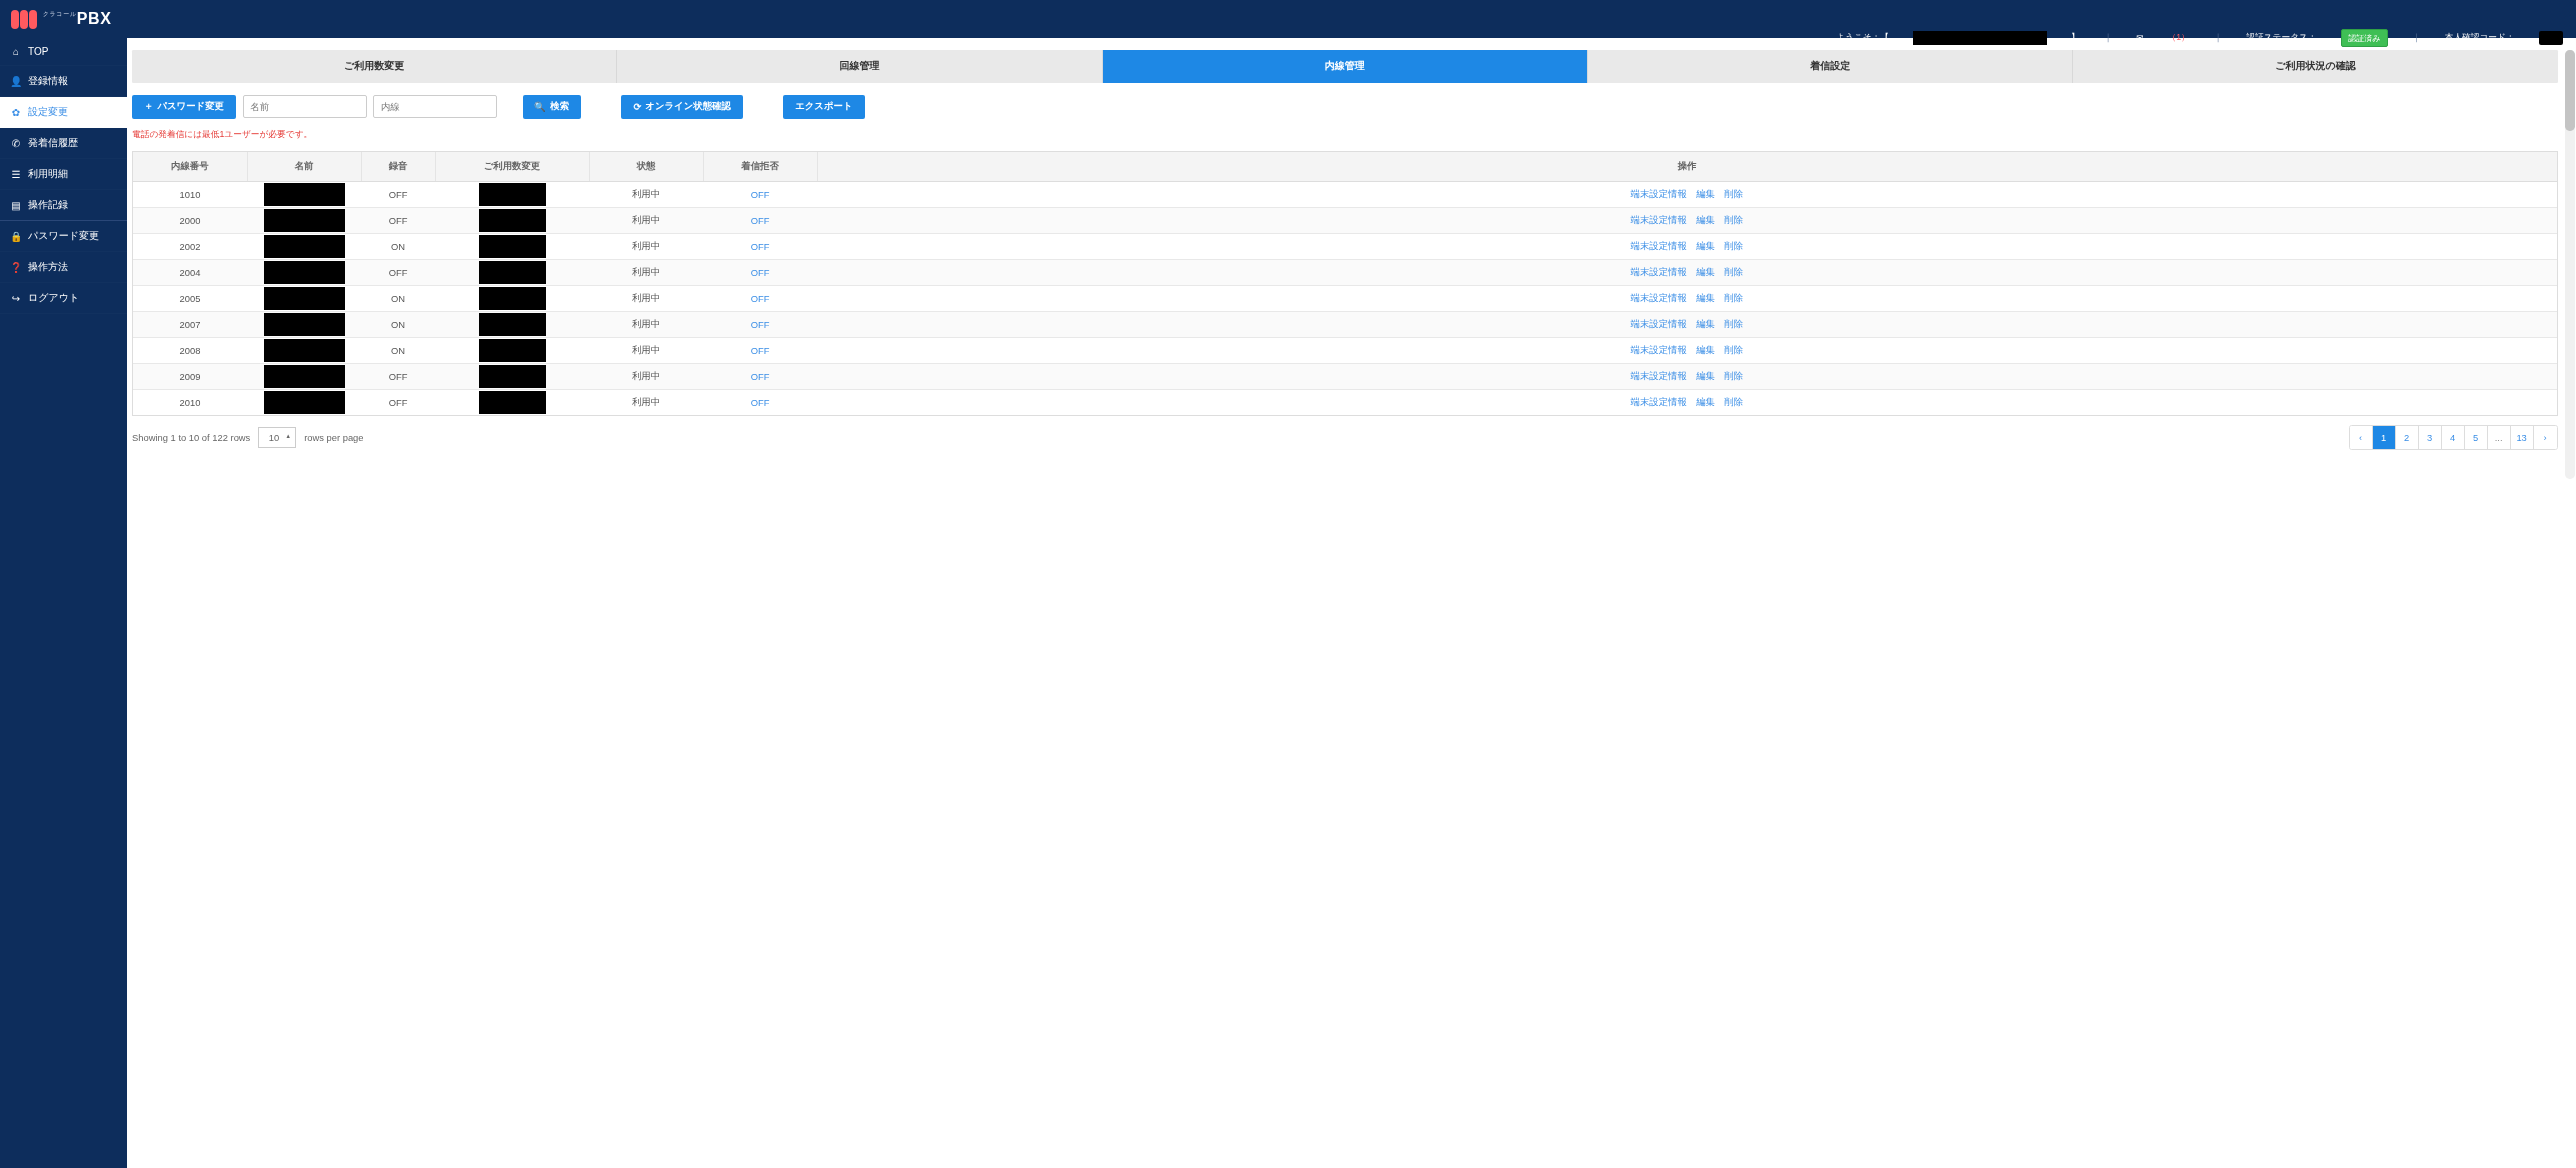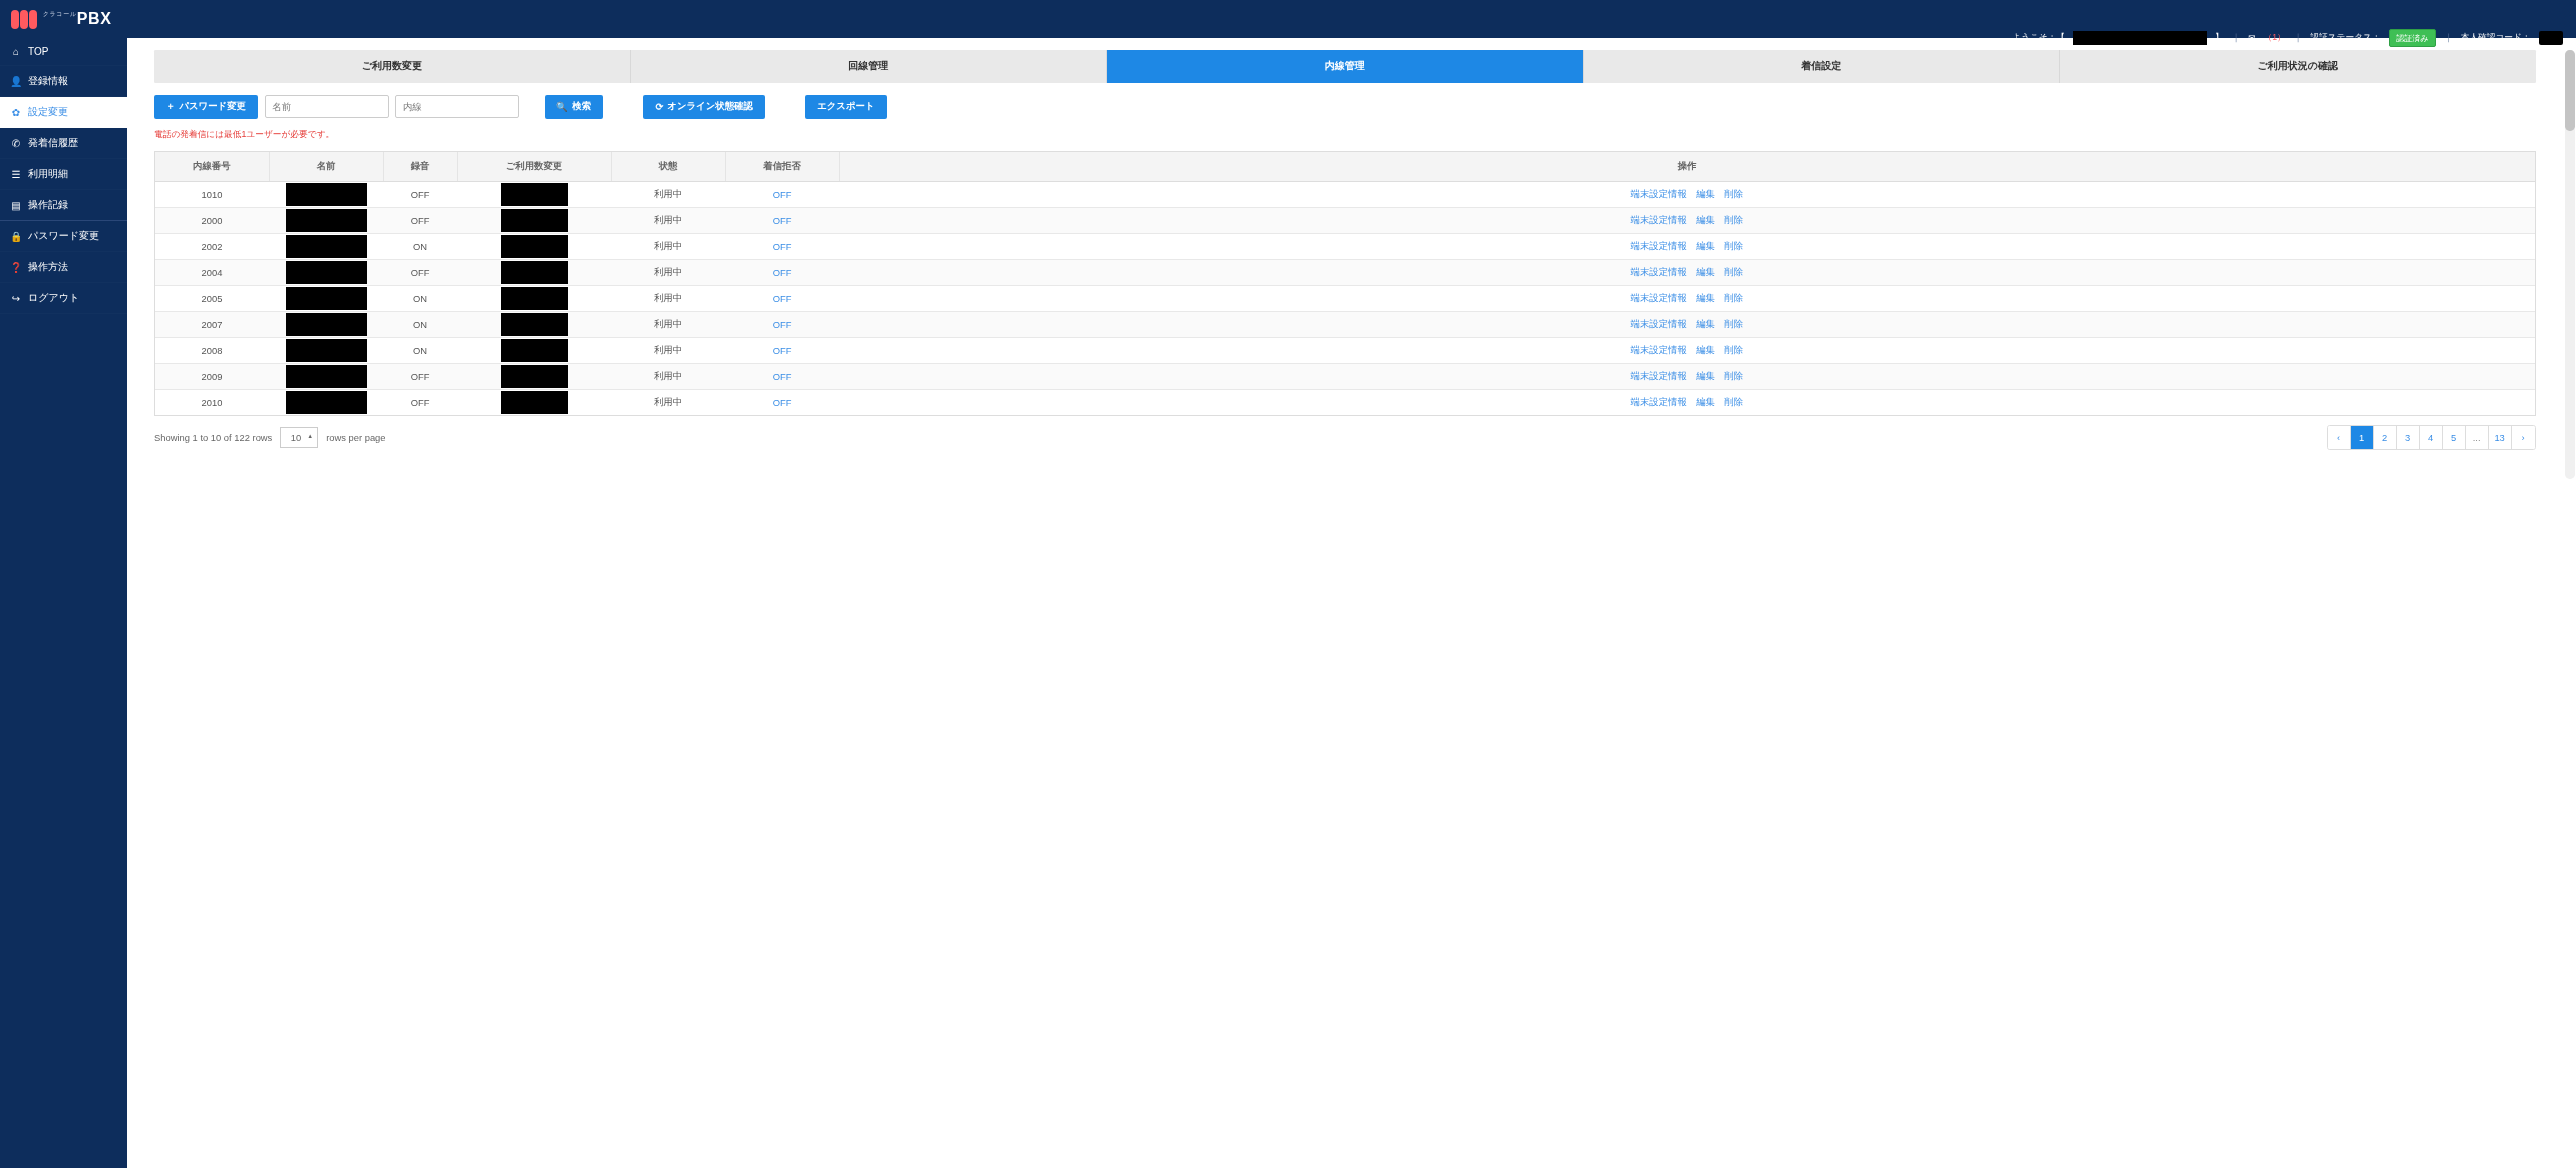--- a/index.html
+++ b/index.html
@@ -6,36 +6,36 @@
 body { font-family: "Hiragino Kaku Gothic Pro", "Meiryo", sans-serif; font-size: 9.4px; background: #fff; color: #333; }
 
 .header { background: #0d2d5c; color: #fff; height: 38px; display: flex; align-items: center; justify-content: space-between; padding: 0 13.4px 0 0; }
 .logo-wrap { display: flex; align-items: center; padding-left: 10.7px; }
 .logo-bars { display: flex; gap: 1.3px; margin-right: 5.4px; }
 .logo-bar { width: 8px; height: 19px; background: #ff5a5f; border-radius: 4px; }
 .logo-text { display: flex; flex-direction: row; line-height: 1; }
 .logo-sub { font-size: 6px; color: #c9d2e3; letter-spacing: 0.7px; }
 .logo-main { font-size: 16px; font-weight: bold; letter-spacing: 0.7px; }
 
-.header-right { display: flex; align-items: center; gap: 8px; font-size: 8.7px; margin-top: 38px; }
+.header-right { display: flex; align-items: center; gap: 24px; font-size: 8.7px; margin-top: 38px; }
 .header-right .sep { color: #5b7299; }
 .welcome-redact { background: #000; width: 134px; height: 13.4px; display: inline-block; vertical-align: middle; }
 .mail-icon { color: #fff; }
 .mail-count { color: #ff5a5f; }
 .auth-badge { background: #3fbf55; border: 0.7px solid #2fa045; color: #fff; padding: 2.7px 6.7px; border-radius: 2px; font-size: 8px; }
 .code-redact { background: #000; width: 24px; height: 13.4px; display: inline-block; border-radius: 2px; vertical-align: middle; }
 
 .layout { display: flex; }
 .sidebar { width: 127px; background: #0d2d5c; color: #fff; min-height: calc(100vh - 38px); }
 .sidebar-item { display: flex; align-items: center; gap: 6.7px; padding: 8px 10.7px; cursor: pointer; border-bottom: 0.7px solid rgba(255,255,255,0.02); font-size: 10px; }
 .sidebar-item.sep-after { border-bottom: 0.7px solid #2a4778; }
 .sidebar-item.active { background: #fff; color: #3a8ee6; }
 .sidebar-item .icon { width: 10.7px; text-align: center; }
 
-.main { flex: 1; padding: 12px 27px; position: relative; }
+.main { flex: 1; padding: 12px 5px; position: relative; }
 .scrollbar { position: absolute; right: 1.3px; top: 12px; width: 9.4px; height: 429px; background: #f0f0f0; border-radius: 4.7px; }
 .scrollbar-thumb { position: absolute; top: 0; left: 0; width: 9.4px; height: 81px; background: #c4c4c4; border-radius: 4.7px; }
 
 .tabs { display: flex; background: #e9e9e9; border-radius: 1.3px; margin-right: 13.4px; }
 .tab { flex: 1; text-align: center; padding: 9.4px 0; font-size: 10px; font-weight: bold; color: #333; cursor: pointer; border-right: 0.7px solid #d8d8d8; }
 .tab:last-child { border-right: none; }
 .tab.active { background: #1e88e5; color: #fff; }
 
 .toolbar { display: flex; align-items: center; gap: 6.7px; margin-top: 12px; margin-right: 13.4px; }
 .btn { display: inline-flex; align-items: center; gap: 4px; padding: 5.4px 12px; border-radius: 2px; font-size: 9.4px; font-weight: bold; cursor: pointer; border: none; color: #fff; }

